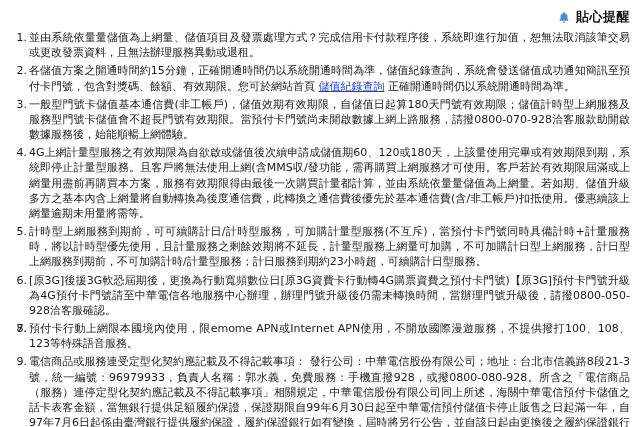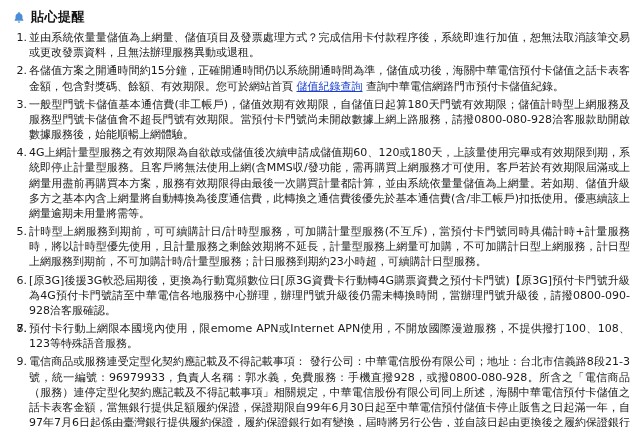--- a/index.html
+++ b/index.html
@@ -17,20 +17,21 @@
   .page {
     width: 640px;
     box-sizing: border-box;
     padding: 6px 10px 0 10px;
   }
   .title-row {
     display: flex;
     align-items: center;
     gap: 5px;
     margin: 2px 0 4px 2px;
+    justify-content: flex-end;
   }
   .title-icon {
     width: 14px;
     height: 14px;
     flex: 0 0 auto;
     display: inline-block;
   }
   .title-text {
     font-size: 13px;
     font-weight: bold;
@@ -82,33 +83,33 @@
       </svg>
     </span>
     <span class="title-text">貼心提醒</span>
   </div>
 
   <ol class="notice-list">
     <li>
       <span class="num">1.</span><span class="seg">並由系統依量量儲值為上網量、儲值項目及發票處理方式？完成信用卡付款程序後，系統即進行加值，恕無法取消該筆交易或更改發票資料，且無法辦理服務異動或退租。</span>
     </li>
     <li>
-      <span class="num">2.</span><span class="seg">各儲值方案之開通時間約15分鐘，正確開通時間仍以系統開通時間為準，儲值成功後，海關中華電信預付卡儲值之話卡表客金額，包含對獎碼、餘額、有效期限。您可於網站首頁 </span><a class="lnk" href="#">儲值紀錄查詢</a><span class="seg"> 查詢中華電信網路門市預付卡儲值紀錄。</span>
+      <span class="num">2.</span><span class="seg">各儲值方案之開通時間約15分鐘，正確開通時間仍以系統開通時間為準，儲值紀錄查詢，系統會發送儲值成功通知簡訊至預付卡門號，包含對獎碼、餘額、有效期限。您可於網站首頁 </span><a class="lnk" href="#">儲值紀錄查詢</a><span class="seg"> 正確開通時間仍以系統開通時間為準。</span>
     </li>
     <li>
-      <span class="num">3.</span><span class="seg">一般型門號卡儲值基本通信費(非工帳戶)，儲值效期有效期限，自儲值日起算180天門號有效期限；儲值計時型上網服務及服務型門號卡儲值會不超長門號有效期限。當預付卡門號尚未開啟數據上網上路服務，請撥0800-080-928洽客服款助開啟數據服務後，始能順暢上網體驗。</span>
+      <span class="num">3.</span><span class="seg">一般型門號卡儲值基本通信費(非工帳戶)，儲值效期有效期限，自儲值日起算180天門號有效期限；儲值計時型上網服務及服務型門號卡儲值會不超長門號有效期限。當預付卡門號尚未開啟數據上網上路服務，請撥0800-070-928洽客服款助開啟數據服務後，始能順暢上網體驗。</span>
     </li>
     <li>
       <span class="num">4.</span><span class="seg">4G上網計量型服務之有效期限為自欲啟或儲值後次續申請成儲值期60、120或180天，上該量使用完畢或有效期限到期，系統即停止計量型服務。且客戶將無法使用上網(含MMS収/發功能，需再購買上網服務才可使用。客戶若於有效期限屆滿或上網量用盡前再購買本方案，服務有效期限得由最後一次購買計量都計算，並由系統依量量儲值為上網量。若如期、儲值升級多方之基本內含上網量將自動轉換為後度通信費，此轉換之通信費後優先於基本通信費(含/非工帳戶)扣抵使用。優惠續該上網量逾期未用量將需等。</span>
     </li>
     <li>
       <span class="num">5.</span><span class="seg">計時型上網服務到期前，可可續購計日/計時型服務，可加購計量型服務(不互斥)，當預付卡門號同時具備計時+計量服務時，將以計時型優先使用，且計量服務之剩餘效期將不延長，計量型服務上網量可加購，不可加購計日型上網服務，計日型上網服務到期前，不可加購計時/計量型服務；計日服務到期約23小時超，可續購計日型服務。</span>
     </li>
     <li>
-      <span class="num">6.</span><span class="seg">[原3G]後援3G軟恐屆期後，更換為行動寬頻數位日[原3G資費卡行動轉4G購票資費之預付卡門號)【原3G]預付卡門號升級為4G預付卡門號請至中華電信各地服務中心辦理，辦理門號升級後仍需未轉換時間，當辦理門號升級後，請撥0800-090-928洽客服確認。</span>
+      <span class="num">6.</span><span class="seg">[原3G]後援3G軟恐屆期後，更換為行動寬頻數位日[原3G資費卡行動轉4G購票資費之預付卡門號)【原3G]預付卡門號升級為4G預付卡門號請至中華電信各地服務中心辦理，辦理門號升級後仍需未轉換時間，當辦理門號升級後，請撥0800-050-928洽客服確認。</span>
     </li>
     <li>
       <span class="num">7.</span>
     </li>
     <li>
       <span class="num">8.</span><span class="seg">預付卡行動上網限本國境內使用，限emome APN或Internet APN使用，不開放國際漫遊服務，不提供撥打100、108、123等特殊語音服務。</span>
     </li>
     <li>
       <span class="num">9.</span><span class="seg">電信商品或服務連受定型化契約應記載及不得記載事項： 發行公司：中華電信股份有限公司；地址：台北市信義路8段21-3號，統一編號：96979933，負責人名稱：郭水義，免費服務：手機直撥928，或撥0800-080-928。所含之「電信商品（服務）連停定型化契約應記載及不得記載事項」相關規定，中華電信股份有限公司同上所述，海關中華電信預付卡儲值之話卡表客金額，當無銀行提供足額履約保證，保證期限自99年6月30日起至中華電信預付儲值卡停止販售之日起滿一年，自97年7月6日起係由臺灣銀行提供履約保證，履約保證銀行如有變換，屆時將另行公告，並自該日起由更換後之履約保證銀行履行保證責任。</span>
     </li>

